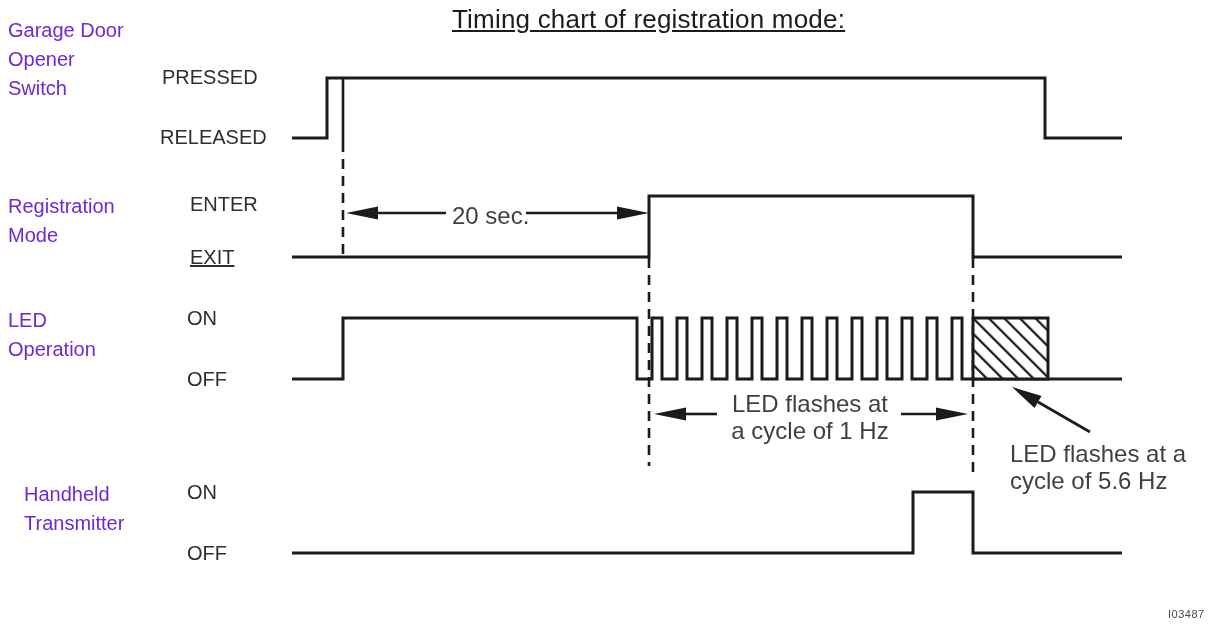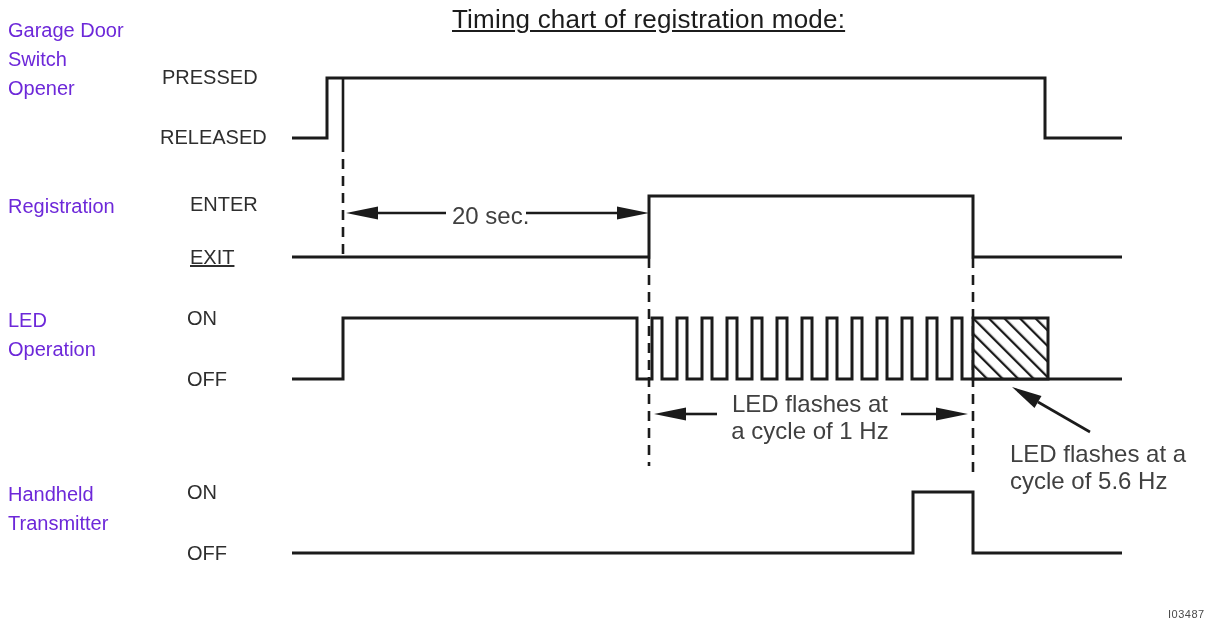--- a/index.html
+++ b/index.html
@@ -33,40 +33,41 @@
 </style>
 </head>
 <body>
 
 <div id="stage">
 
   <div class="abs title" style="left:452px; top:4px;">Timing chart of registration mode:</div>
 
   <div class="abs grouplabel" style="left:8px; top:16px;">
     <div>Garage Door</div>
+    <div>Opener</div>
     <div>Switch</div>
-    <div>Opener</div>
   </div>
   <div class="abs lvl" style="left:162px; top:66px;">PRESSED</div>
   <div class="abs lvl" style="left:160px; top:126px;">RELEASED</div>
 
   <div class="abs grouplabel" style="left:8px; top:192px;">
     <div>Registration</div>
+    <div>Mode</div>
   </div>
   <div class="abs lvl" style="left:190px; top:193px;">ENTER</div>
   <div class="abs lvl" style="left:190px; top:246px;text-decoration:underline;">EXIT</div>
 
   <div class="abs grouplabel" style="left:8px; top:306px;">
     <div>LED</div>
     <div>Operation</div>
   </div>
   <div class="abs lvl" style="left:187px; top:307px;">ON</div>
   <div class="abs lvl" style="left:187px; top:368px;">OFF</div>
 
-  <div class="abs grouplabel" style="left:8px; top:480px;">
+  <div class="abs grouplabel" style="left:24px; top:480px;">
     <div>Handheld</div>
     <div>Transmitter</div>
   </div>
   <div class="abs lvl" style="left:187px; top:481px;">ON</div>
   <div class="abs lvl" style="left:187px; top:542px;">OFF</div>
 
   <div class="abs ann" style="left:452px; top:202px;">20 sec.</div>
 
   <div class="abs ann center" style="left:720px; top:390px; width:180px;">
     <div>LED flashes at</div>

